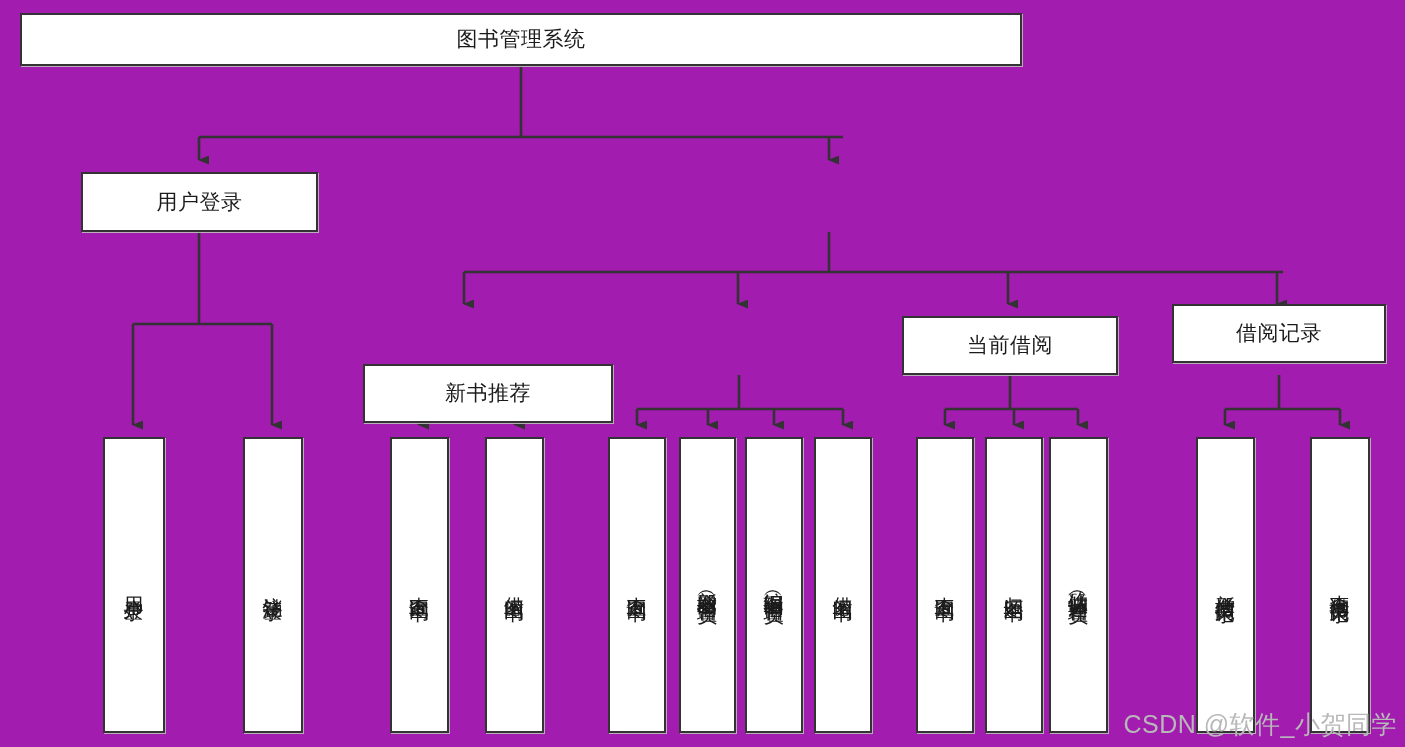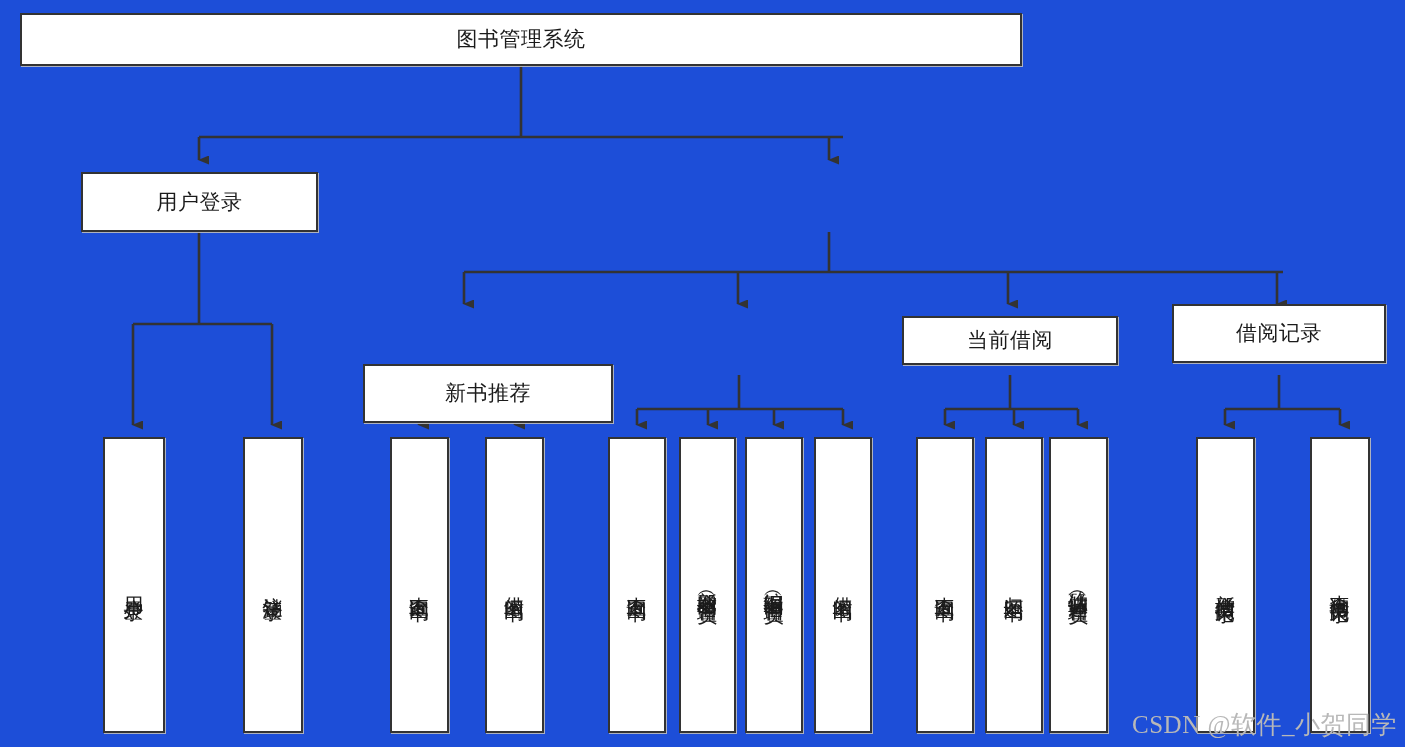--- a/index.html
+++ b/index.html
@@ -7,23 +7,22 @@
     padding: 0;
     background: #ffffff;
   }
   body {
     font-family: "Liberation Sans", "DejaVu Sans", sans-serif;
   }
   #canvas {
     position: relative;
     width: 1405px;
     height: 747px;
-    background: #1d4ed8;
+    background: #a21caf;
     overflow: hidden;
-    font-family: Liberation Serif, serif;
   }
   #diagram-svg {
     position: absolute;
     left: 0;
     top: 0;
     width: 1405px;
     height: 747px;
   }
   .node-box {
     position: absolute;
@@ -122,21 +121,21 @@
     <span class="node-label">图书管理系统</span>
   </div>
 
   <div class="node-box" style="left:81px; top:172px; width:237px; height:60px;">
     <span class="node-label">用户登录</span>
   </div>
 
   <div class="node-box" style="left:363px; top:316px; width:250px; height:59px;margin-top:48px;">
     <span class="node-label">新书推荐</span>
   </div>
-  <div class="node-box" style="left:902px; top:316px; width:216px; height:49px;">
+  <div class="node-box" style="left:902px; top:316px; width:216px; height:59px;">
     <span class="node-label">当前借阅</span>
   </div>
   <div class="node-box" style="left:1172px; top:304px; width:214px; height:59px;">
     <span class="node-label">借阅记录</span>
   </div>
 
   <div class="node-box vertical" style="left:103px; top:437px; width:62px; height:296px;">
     <span class="node-label">用户登录</span>
   </div>
   <div class="node-box vertical" style="left:243px; top:437px; width:60px; height:296px;">

